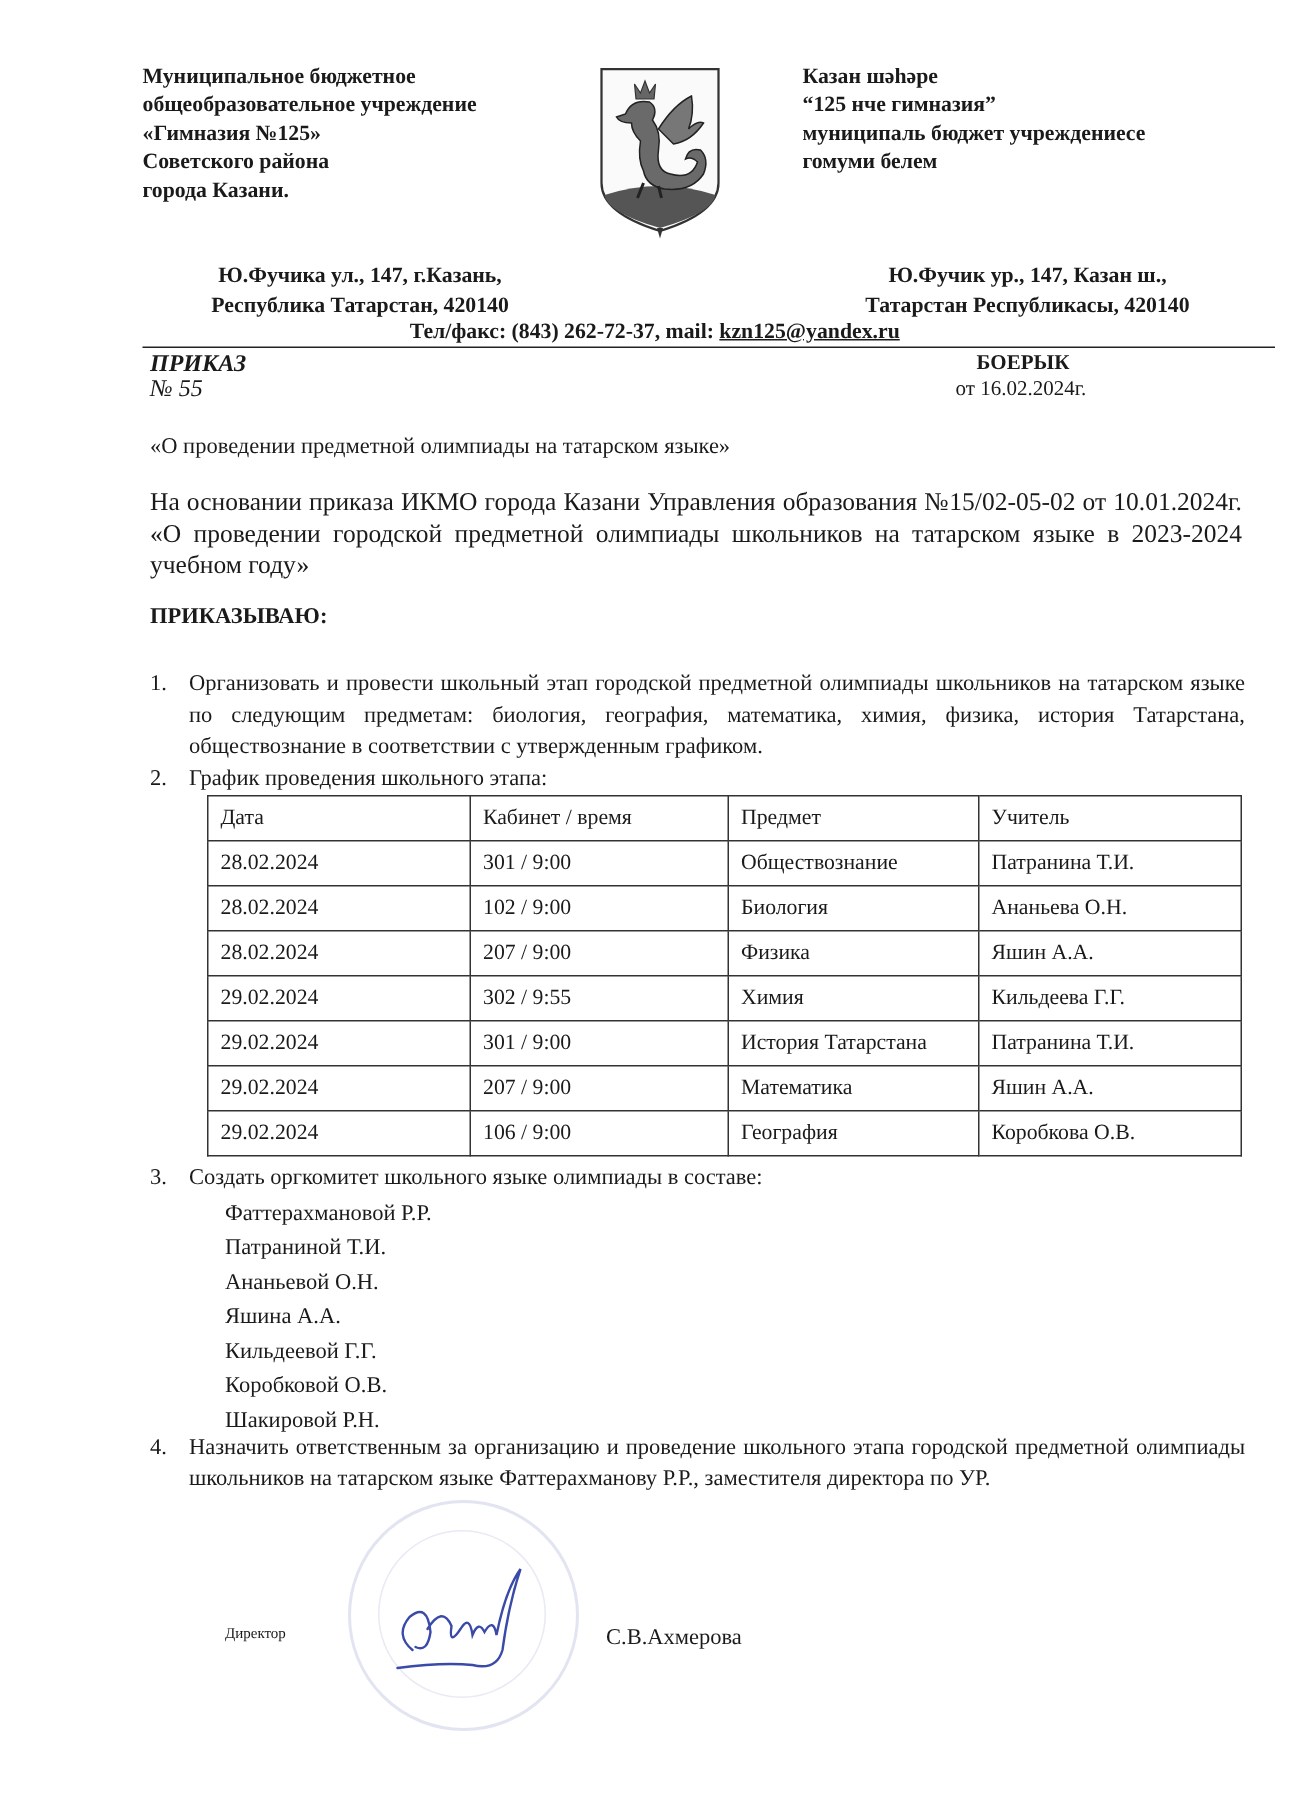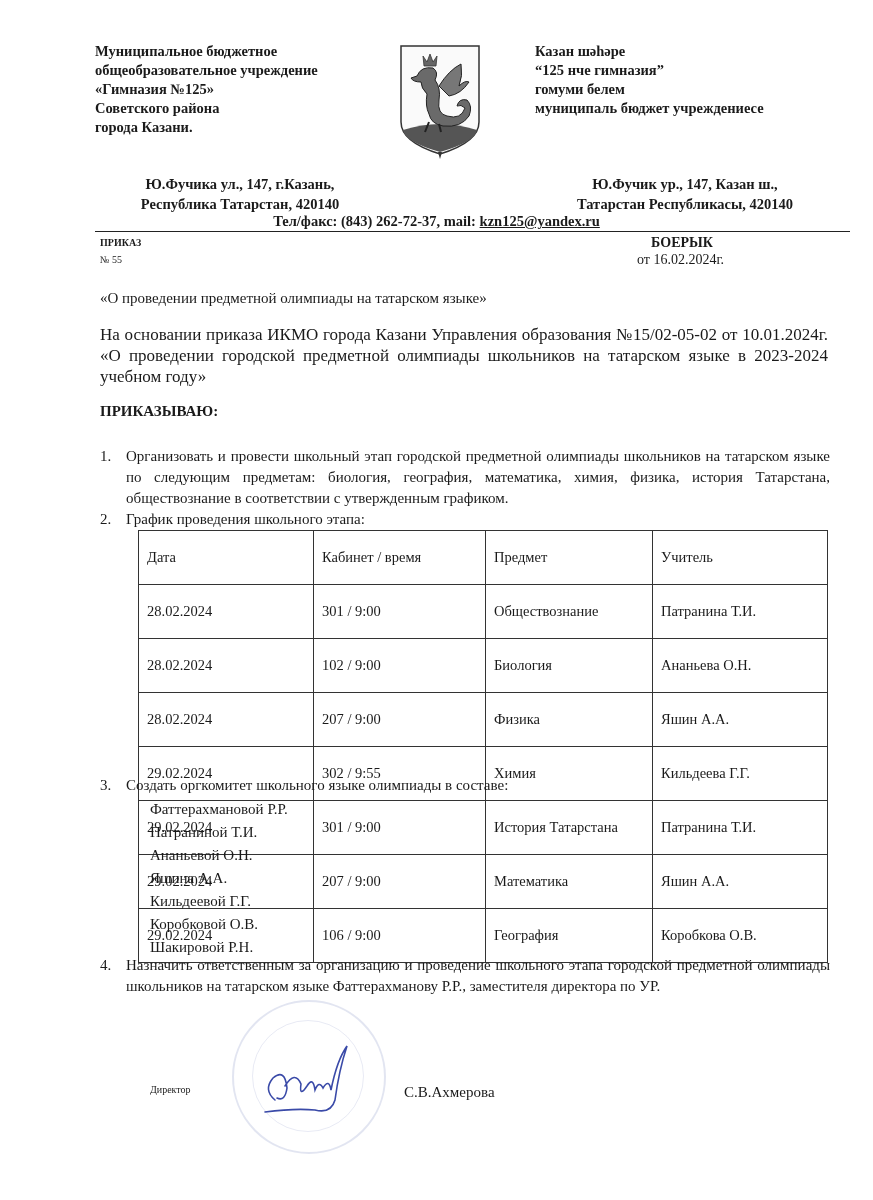--- a/index.html
+++ b/index.html
@@ -13,38 +13,38 @@
   }
   .hdr-left { left: 95px; top: 42px; width: 290px; }
   .hdr-right { left: 535px; top: 42px; width: 300px; }
   .addr { font-weight: bold; font-size: 14.5px; line-height: 20px; text-align: center; }
   .addr-left { left: 95px; top: 174px; width: 290px; }
   .addr-right { left: 530px; top: 174px; width: 310px; }
   .contact { left: 0; width: 873px; top: 213px; text-align: center; font-weight: bold; font-size: 14.5px; }
   .contact a { color: #1a1a1a; text-decoration: underline; }
   .rule { left: 95px; top: 231px; width: 755px; height: 0; border-top: 1.5px solid #222; }
   .emblem { left: 395px; top: 42px; width: 90px; height: 118px; }
-  .order-left { left: 100px; top: 234px; font-size: 10px; line-height: 17px; }
+  .order-left { left: 100px; top: 234px; font-size: 16px; line-height: 17px; font-style: italic; }
   .order-left .lbl { font-weight: bold; }
   .order-right { left: 637px; top: 234px; font-size: 14px; line-height: 17px; }
   .order-right .lbl { font-weight: bold; text-align: center; width: 90px; }
   .title { left: 100px; top: 290px; font-size: 15px; }
   .basis { left: 100px; top: 324px; width: 728px; font-size: 17px; line-height: 21px; text-align: justify; }
   .cmd { left: 100px; top: 403px; font-size: 15px; font-weight: bold; }
   .list { left: 100px; width: 730px; font-size: 15px; line-height: 21px; }
   .list .num { position: absolute; left: 0; }
   .list .txt { margin-left: 26px; text-align: justify; }
   .item1 { top: 446px; }
   .item2 { top: 509px; }
   table.sched {
     position: absolute; left: 138px; top: 530px; width: 690px;
     border-collapse: collapse; font-size: 14.5px;
   }
   table.sched td {
-    border: 1px solid #333; height: 29px; padding: 12px 8px; vertical-align: middle;
+    border: 1px solid #333; height: 29px; padding: 0 8px; vertical-align: middle;
   }
   table.sched td.c1 { width: 158px; }
   table.sched td.c2 { width: 155px; }
   table.sched td.c3 { width: 150px; }
   .item3 { top: 775px; }
   .members { left: 150px; top: 798px; font-size: 15px; line-height: 23px; }
   .item4 { top: 955px; }
   .sign-role { left: 150px; top: 1084px; font-size: 10px; }
   .sign-name { left: 404px; top: 1084px; font-size: 15px; }
   .stamp { left: 232px; top: 1000px; width: 150px; height: 150px; border-radius: 50%;
@@ -72,22 +72,22 @@
     <path d="M22 34 Q26 24 38 26 Q44 30 40 38 Q46 46 44 58 Q42 72 52 74 Q66 78 70 66 Q66 62 62 64 Q64 56 72 58 Q78 64 74 74 Q66 86 48 84 Q36 82 34 72 Q30 64 32 52 Q26 46 26 40 Q18 40 16 36 Z" fill="#6a6a6a" stroke="#222" stroke-width="1"></path>
     <path d="M44 44 Q54 28 66 22 Q68 34 64 44 Q70 38 74 40 Q66 52 54 54 Z" fill="#777" stroke="#222" stroke-width="1"></path>
     <path d="M34 80 L30 90 M44 82 L46 90" stroke="#222" stroke-width="2"></path>
     <path d="M43 110 L45 117 L47 110" fill="#333"></path>
   </svg>
 </div>
 
 <div class="abs hdr-block hdr-right">
   <div>Казан шәһәре</div>
   <div>“125 нче гимназия”</div>
+  <div>муниципаль бюджет учреждениесе</div>
   <div>гомуми белем</div>
-  <div>муниципаль бюджет учреждениесе</div>
 </div>
 
 <div class="abs addr addr-left">
   <div>Ю.Фучика ул., 147, г.Казань,</div>
   <div>Республика Татарстан, 420140</div>
 </div>
 <div class="abs addr addr-right">
   <div>Ю.Фучик ур., 147, Казан ш.,</div>
   <div>Татарстан Республикасы, 420140</div>
 </div>

